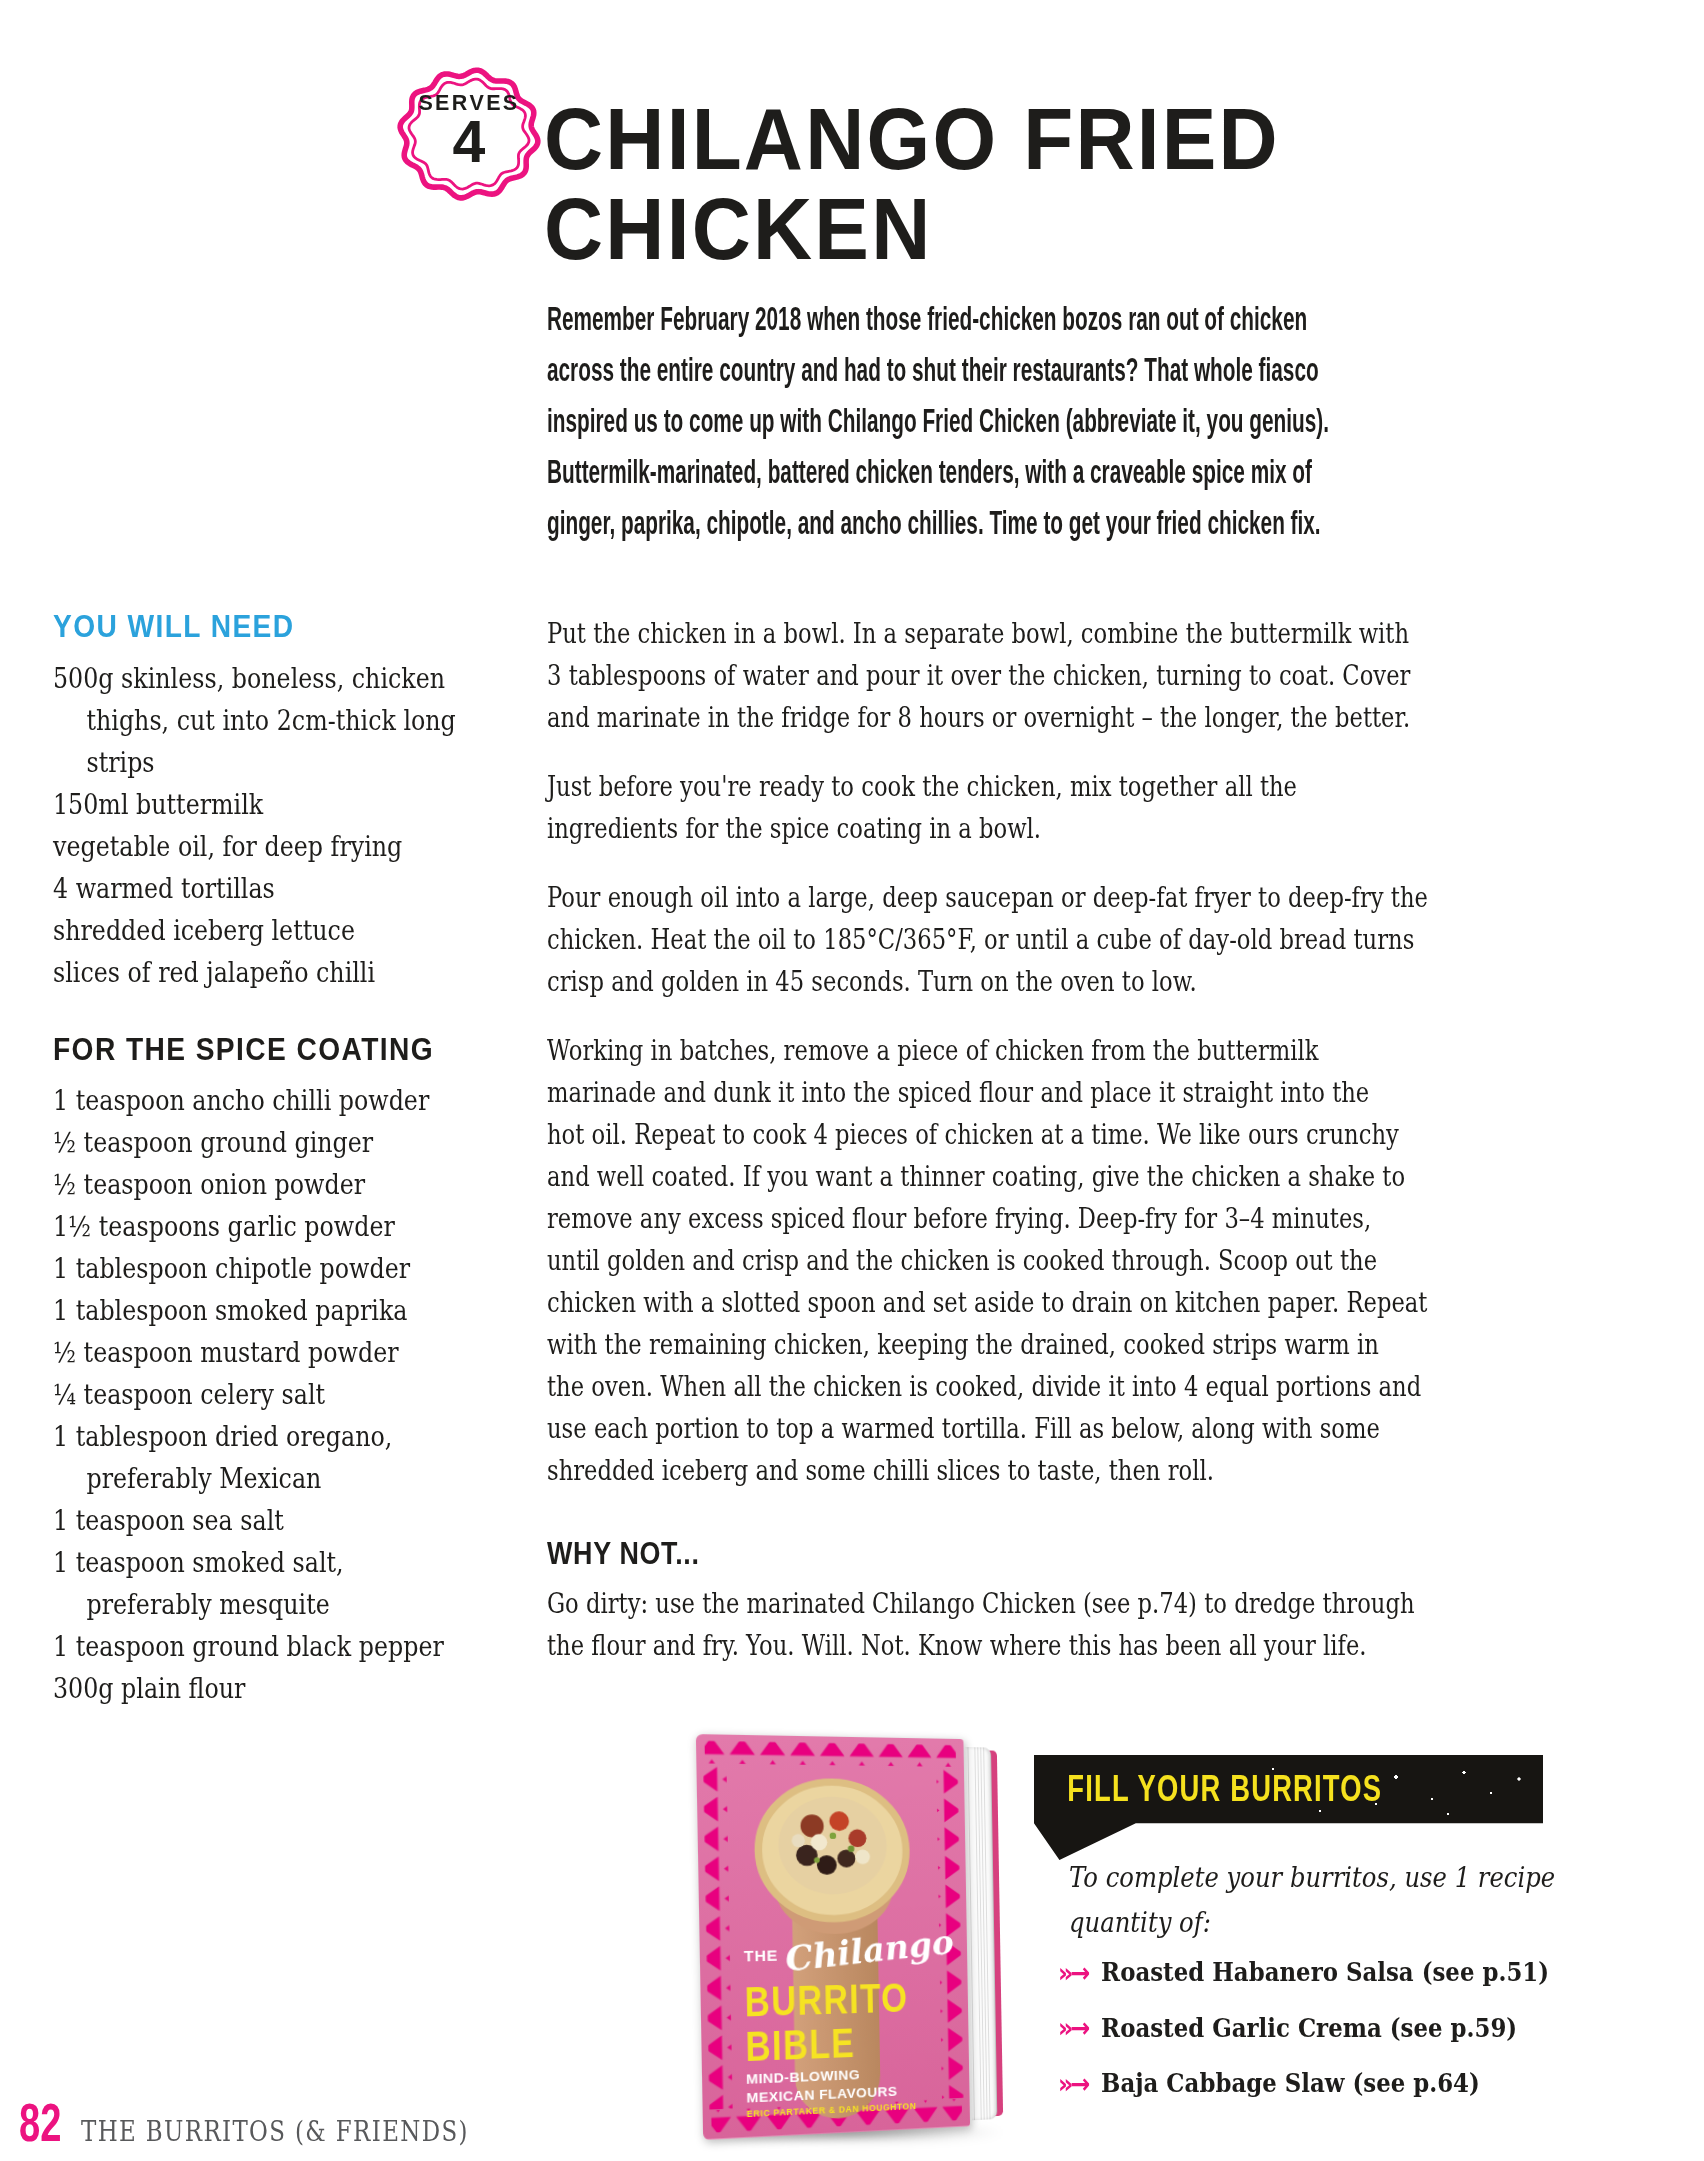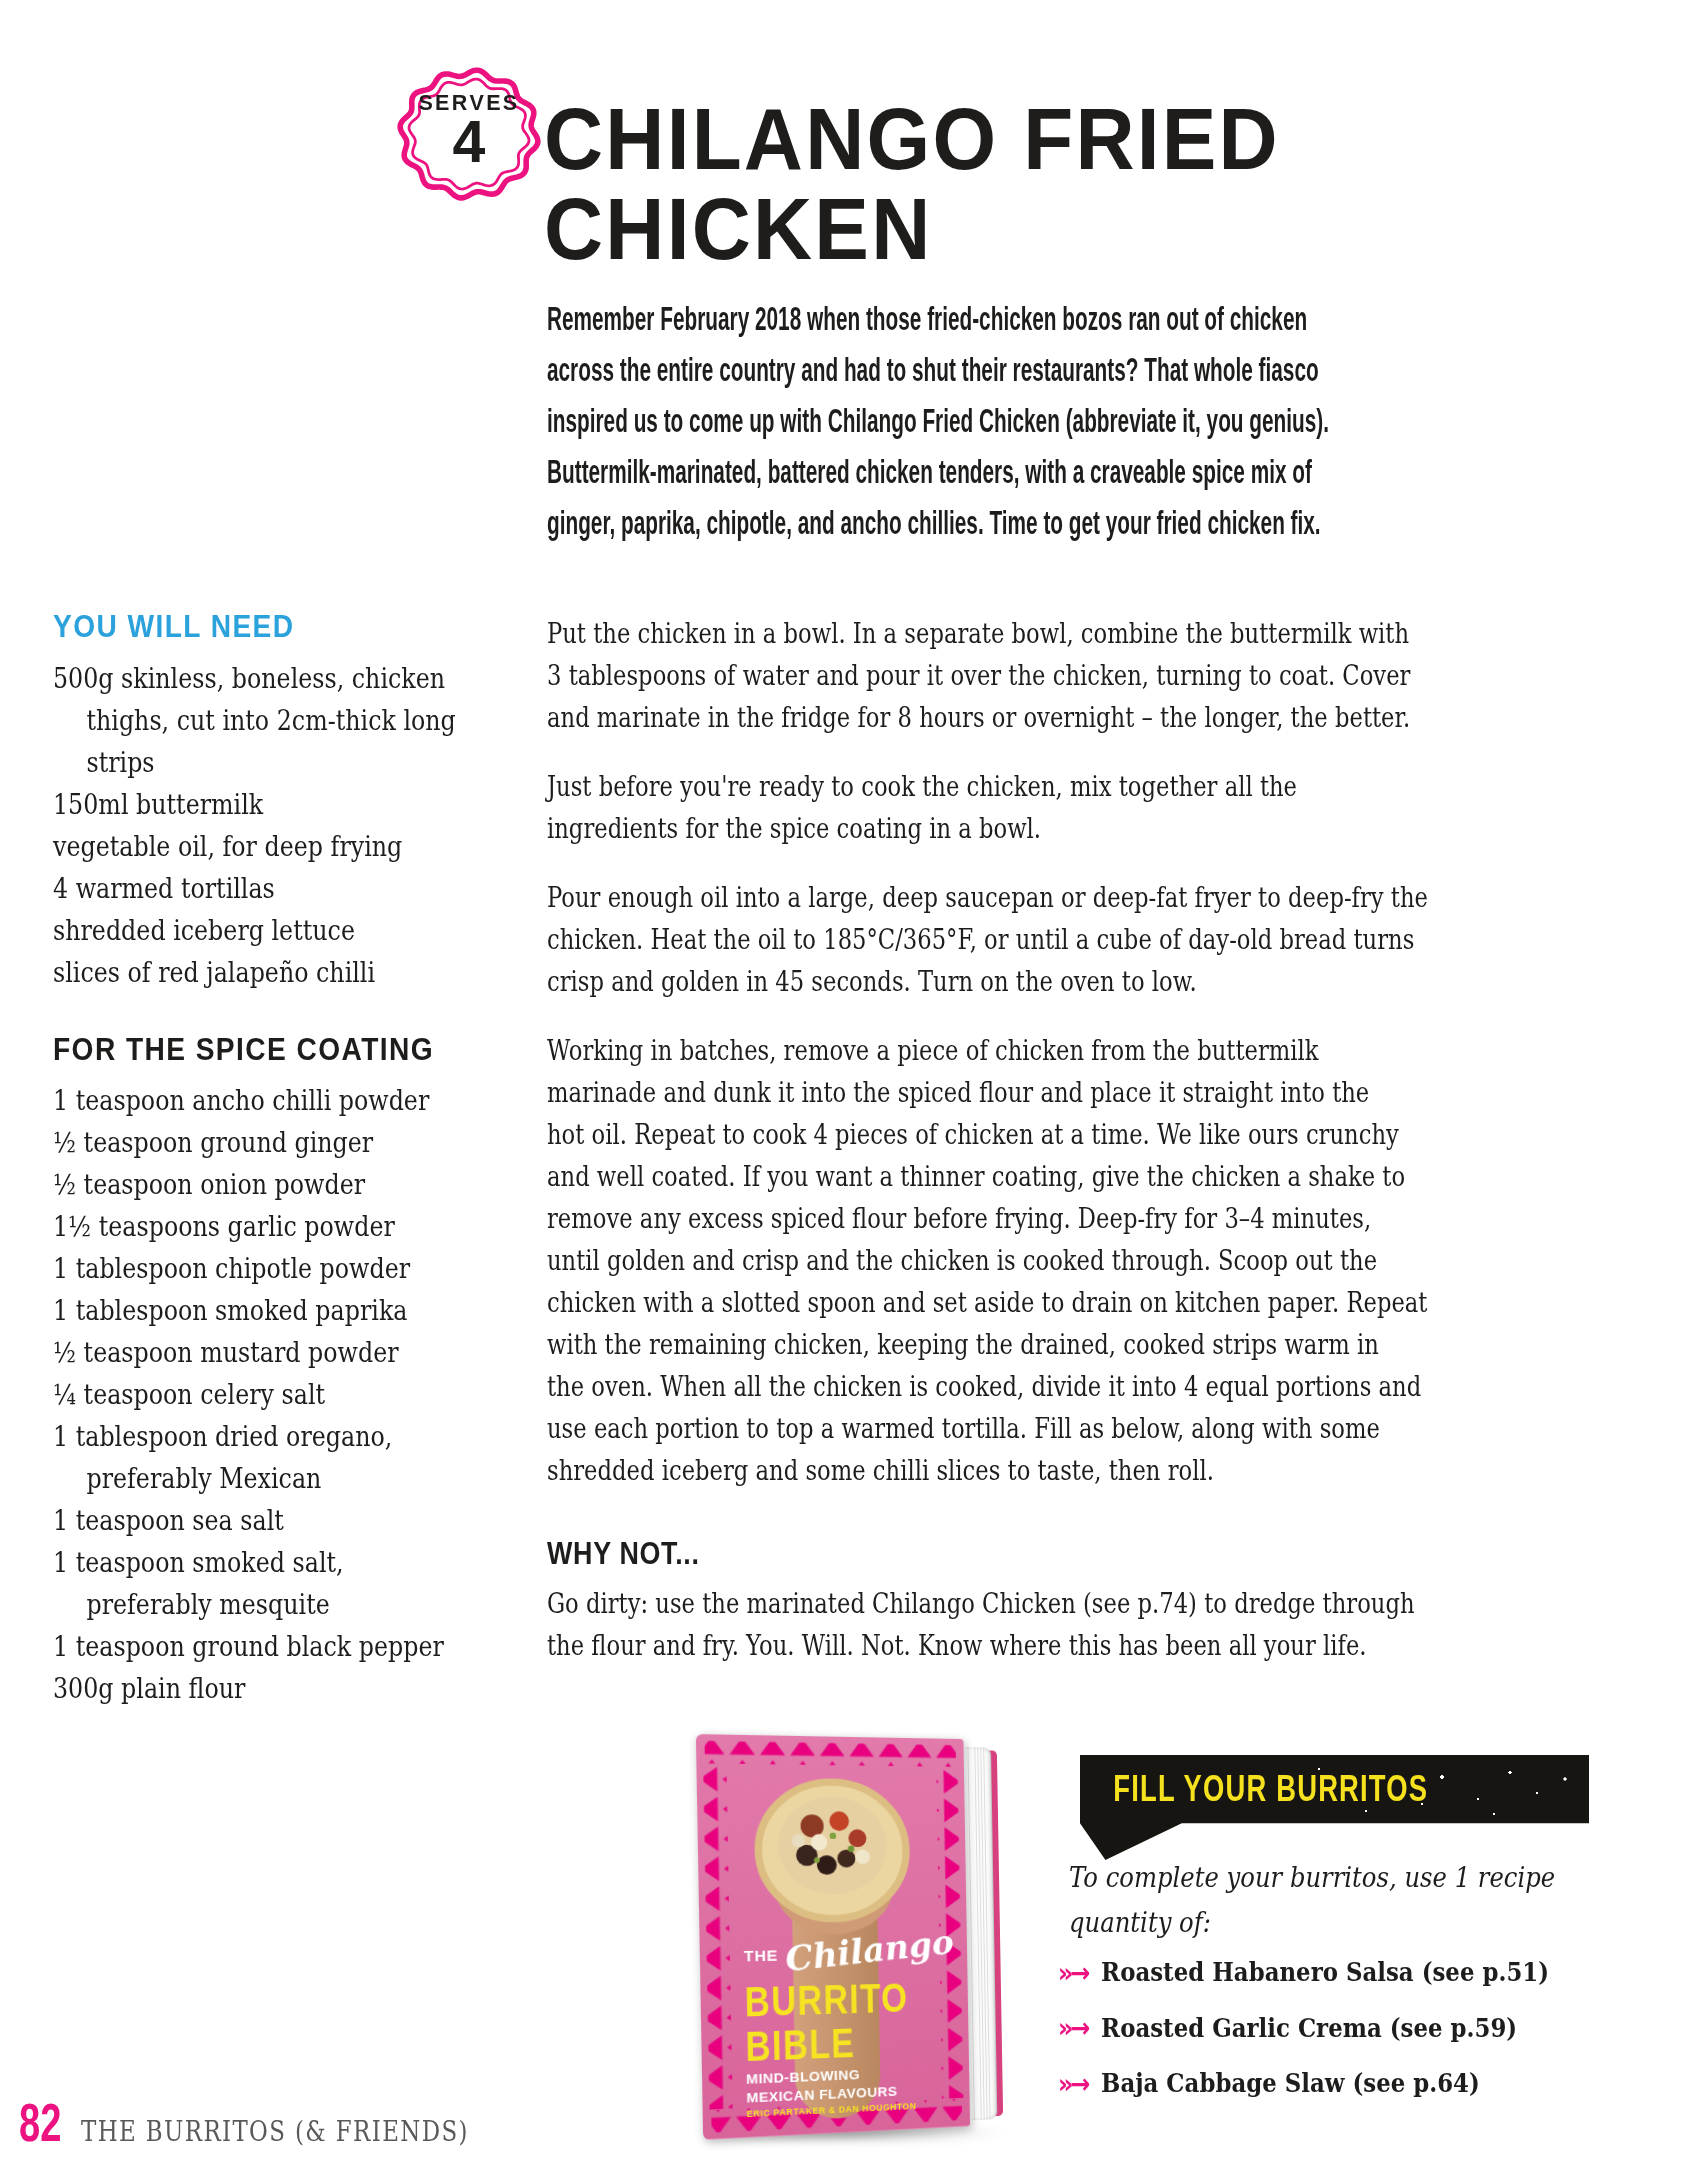--- a/index.html
+++ b/index.html
@@ -55,21 +55,21 @@
              line-height:32px;margin-left:6.4px;transform:rotate(-5deg);}
   .bk-line1{position:absolute;left:41px;top:235px;color:#f6e322;font-weight:bold;font-size:40px;
             letter-spacing:1.6px;transform:scaleX(.82);transform-origin:0 0;}
   .bk-line2{position:absolute;left:41px;top:278px;color:#f6e322;font-weight:bold;font-size:40px;
             letter-spacing:1.6px;transform:scaleX(.82);transform-origin:0 0;}
   .bk-tagline{position:absolute;left:41px;top:323px;color:#fff;font-weight:bold;font-size:13.5px;
               line-height:17.5px;letter-spacing:0.4px;white-space:pre-line;}
   .bk-authors{position:absolute;left:41px;top:360px;color:#f6e322;font-weight:bold;font-size:8.4px;letter-spacing:0.6px;}
 
   
-  .banner{position:absolute;left:1080px;top:1755px;width:509px;height:105px;
+  .banner{position:absolute;left:1034px;top:1755px;width:509px;height:105px;
           background-color:#171512;
           background-image:
             radial-gradient(circle 2px at 362px 22px,#fff 98%,transparent),
             radial-gradient(circle 1.2px at 398px 44px,#fff 98%,transparent),
             radial-gradient(circle 1.6px   at 430px 17.5px,#fff 98%,transparent),
             radial-gradient(circle 1.2px at 457px 38px,#fff 98%,transparent),
             radial-gradient(circle 1.6px   at 485px 24px,#fff 98%,transparent),
             radial-gradient(circle 1.2px at 342px 49px,#fff 98%,transparent),
             radial-gradient(circle 1px at 239px 14.3px,#fff 98%,transparent),
             radial-gradient(circle 1px at 286px 56px,#fff 98%,transparent),

